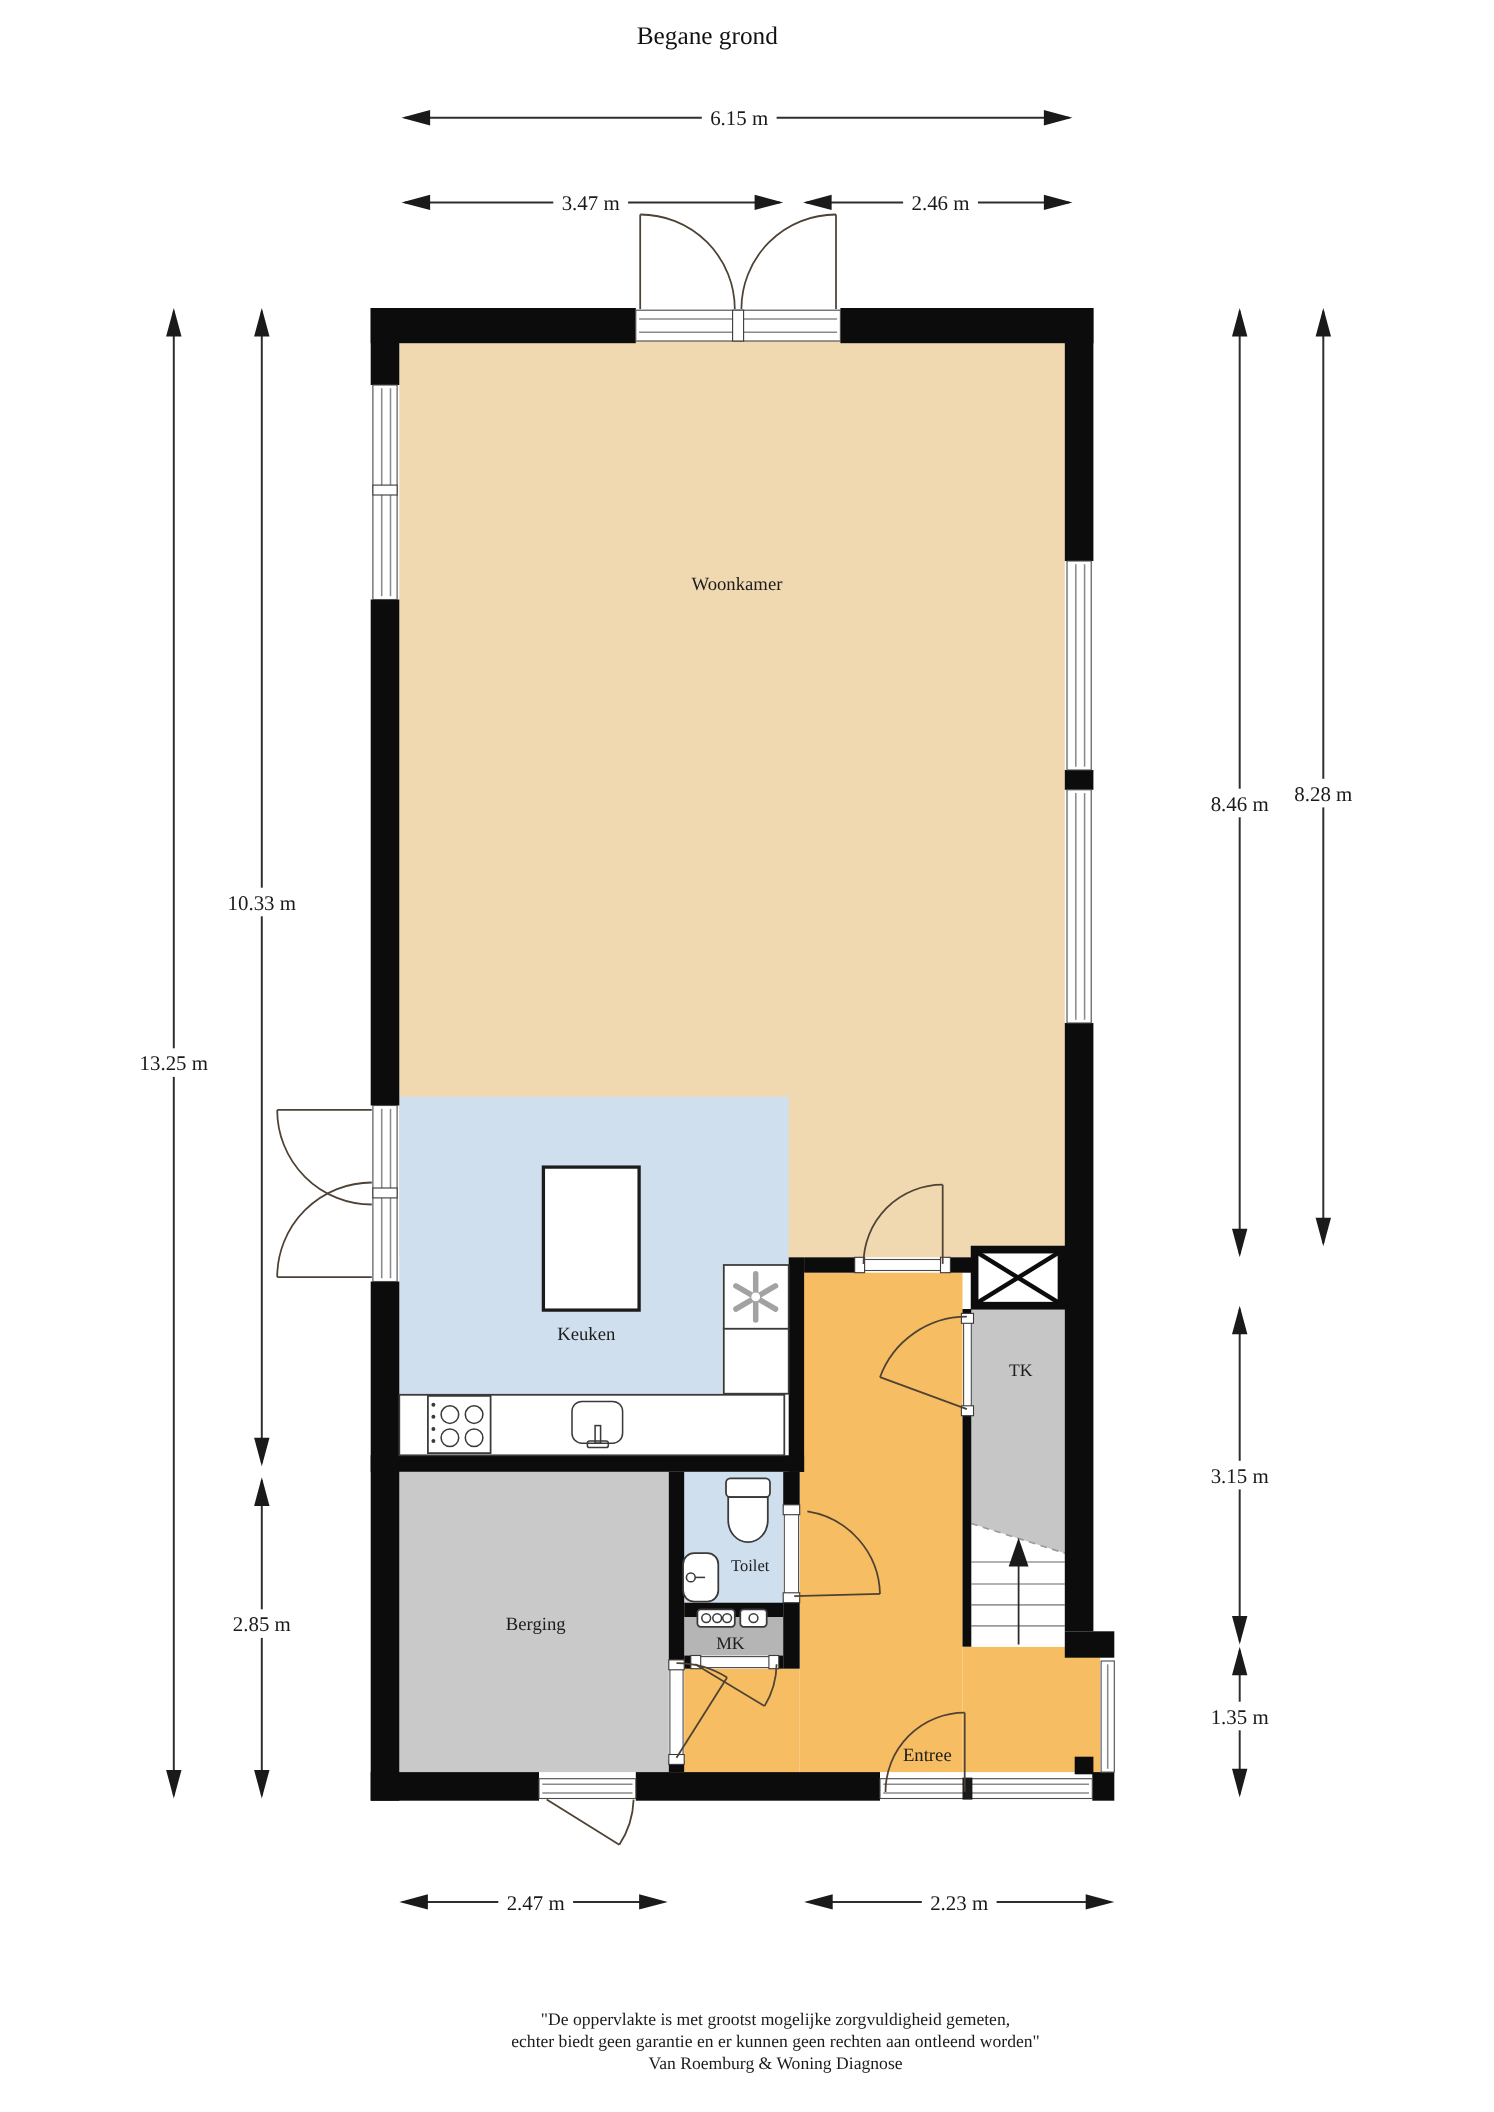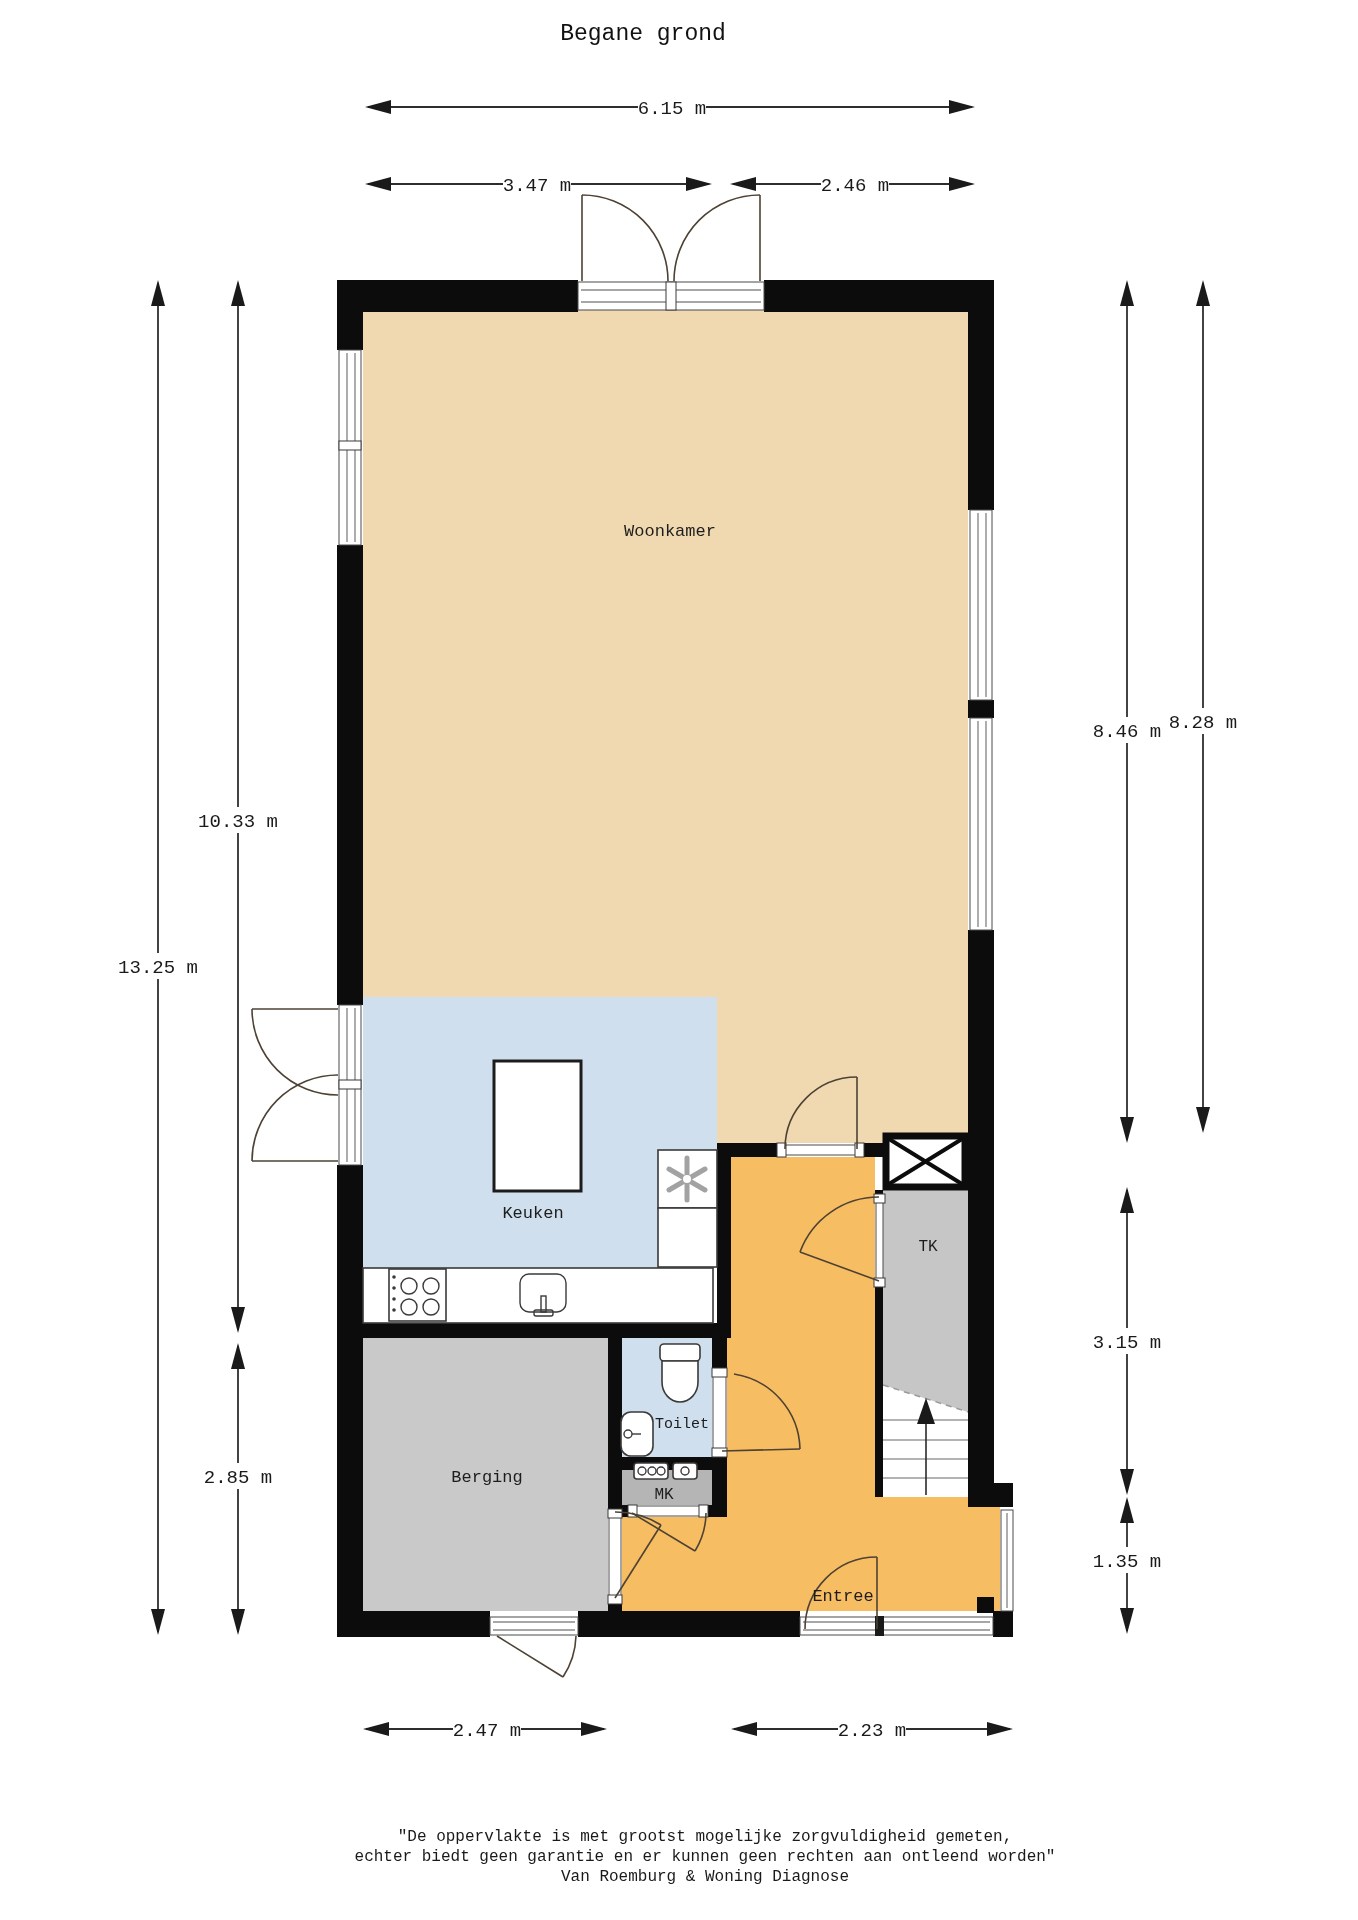--- a/index.html
+++ b/index.html
@@ -1,17 +1,17 @@
 <!DOCTYPE html>
 <html><head>
 <meta charset="utf-8">
 <style>
   html,body{margin:0;padding:0;background:#ffffff;}
   .page{position:relative;width:1358px;height:1920px;background:#fff;overflow:hidden;
-        font-family:Liberation Mono, monospace;}
+        font-family:Liberation Serif, serif;}
   svg{position:absolute;left:0;top:0;}
   .wall{fill:#0c0c0c;stroke:none;}
   .frame{fill:#ffffff;stroke:#4a4a4a;stroke-width:1;}
   .glass{stroke:#8a8a8a;stroke-width:1.4;fill:none;}
   .endcap{fill:#ffffff;stroke:#3a3a3a;stroke-width:1;}
   .door{stroke:#4d4234;stroke-width:1.6;fill:none;}
   .fixture{fill:#ffffff;stroke:#3a3a3a;stroke-width:1.6;}
   .fixline{stroke:#3a3a3a;stroke-width:1.4;fill:none;}
   .dimline{stroke:#2e2e2e;stroke-width:1.8;fill:none;}
   .dimhead{fill:#1a1a1a;stroke:none;}

